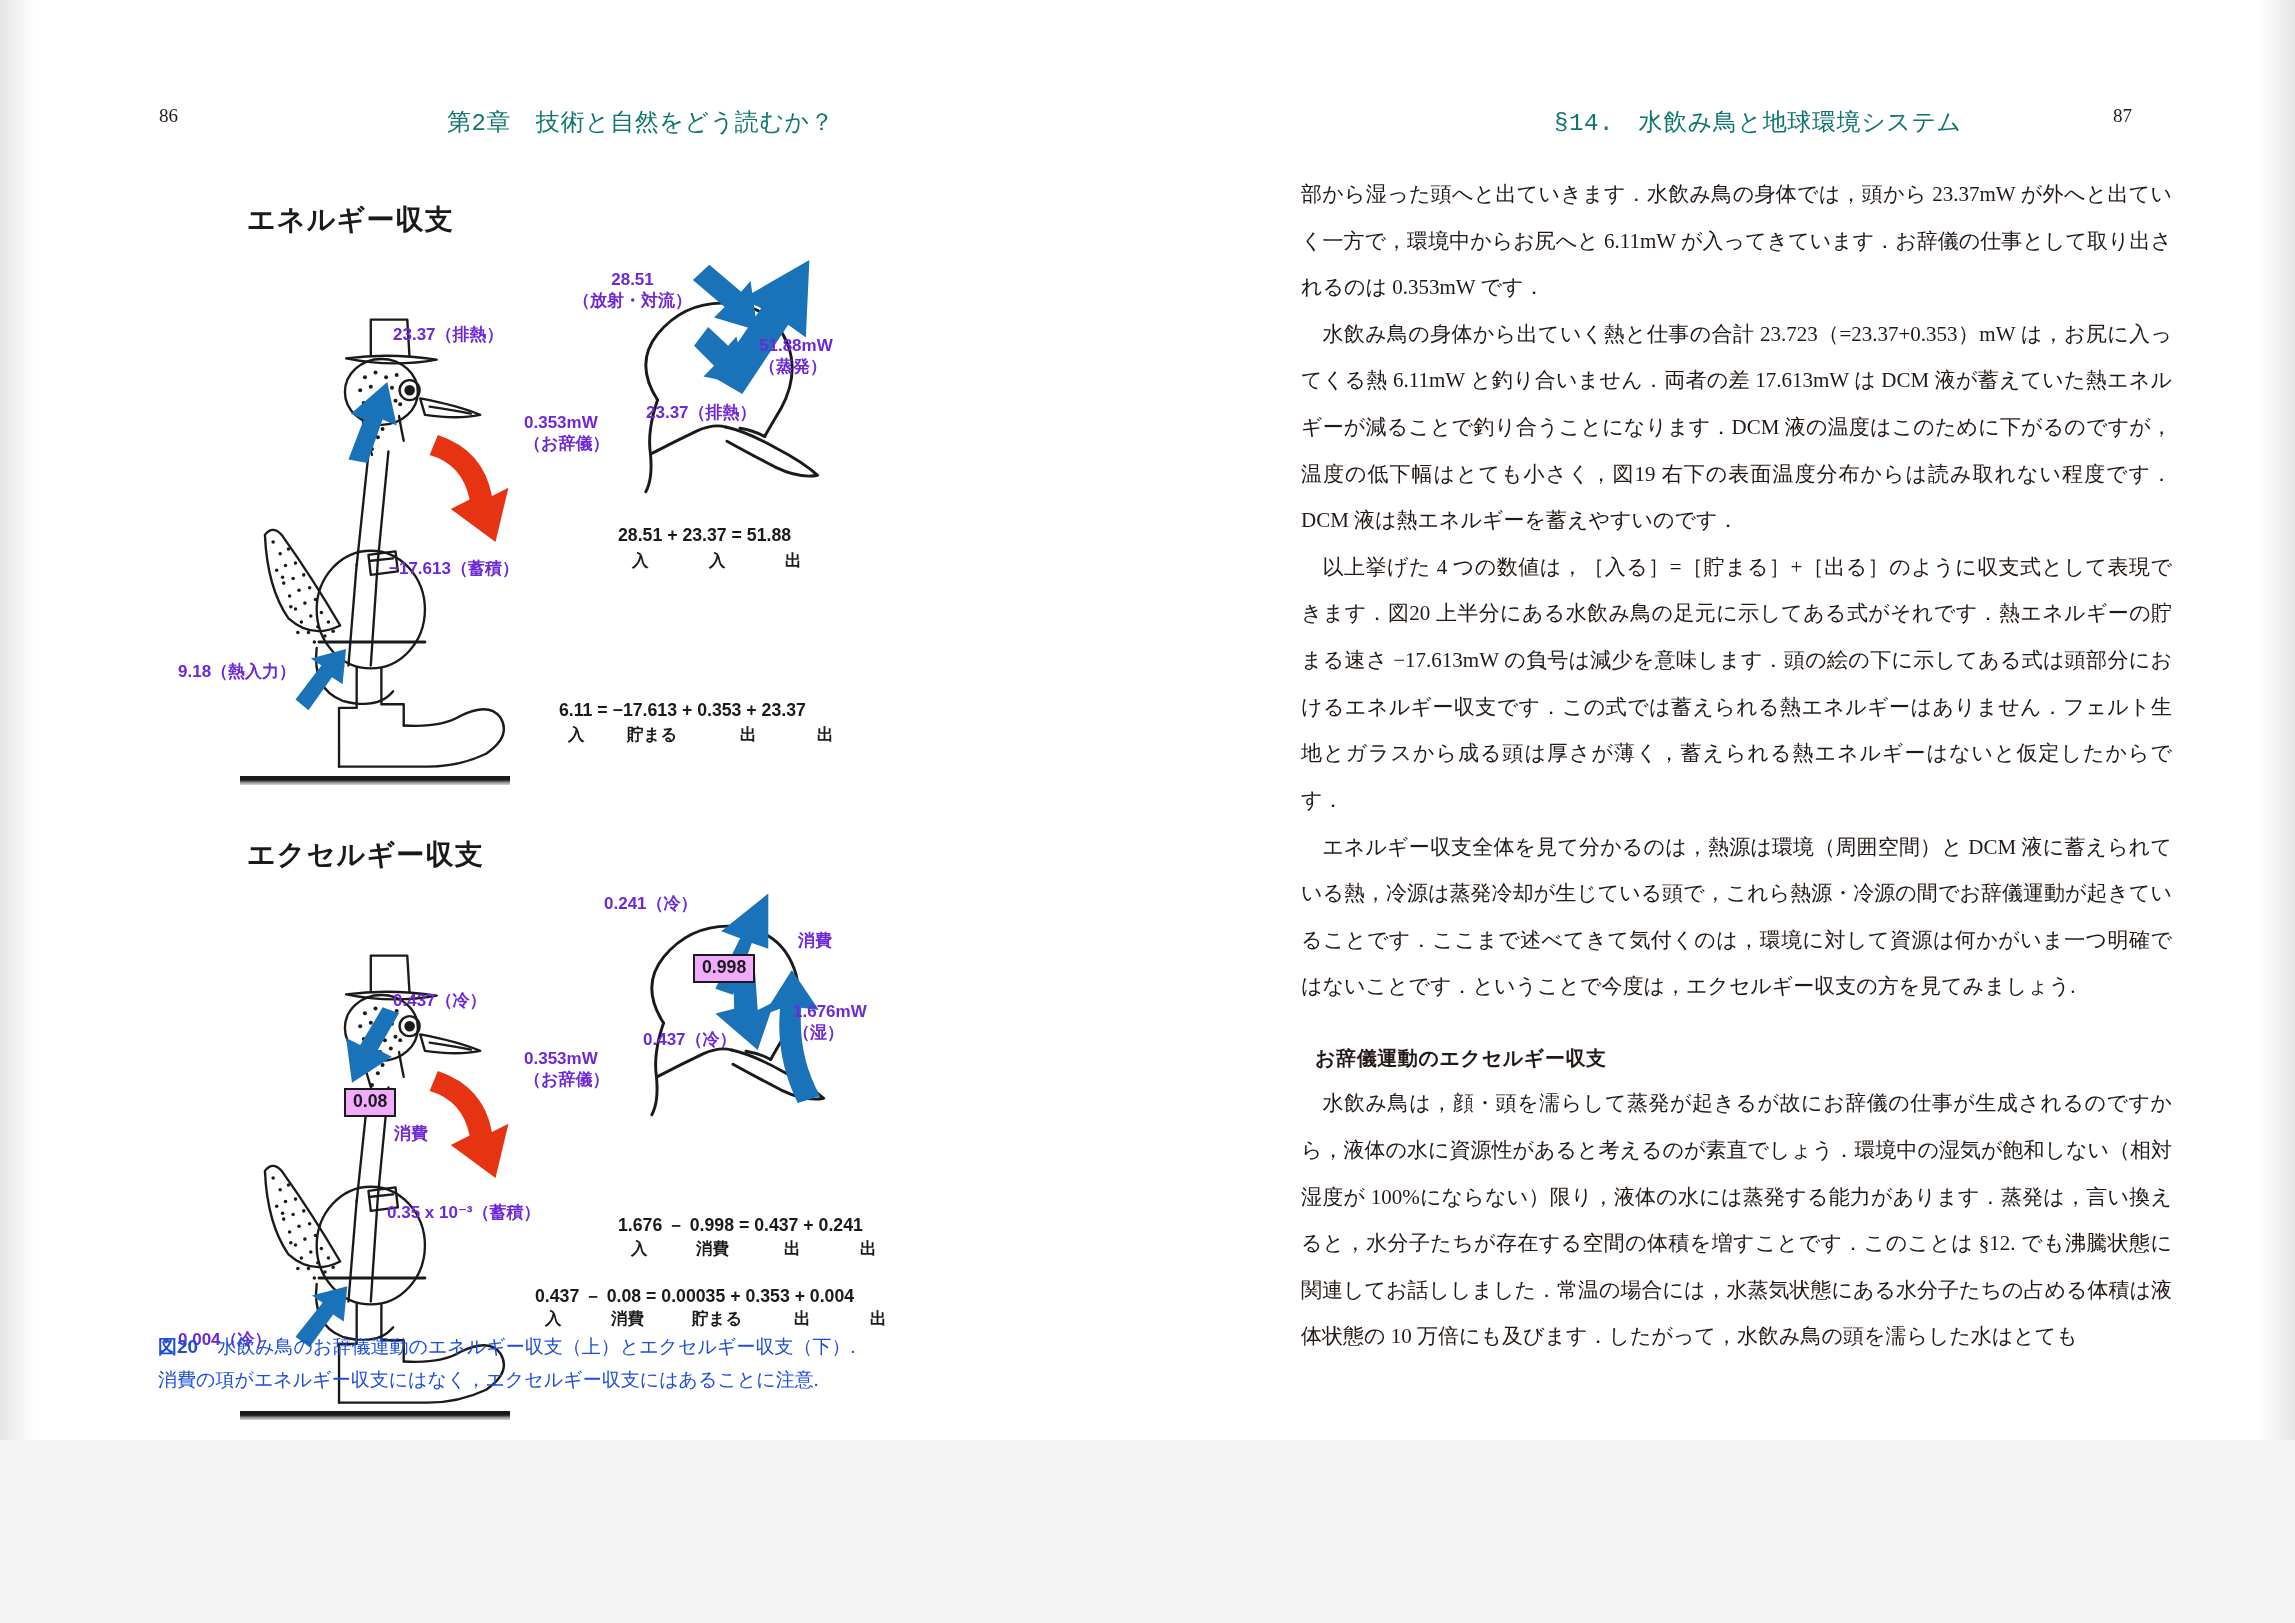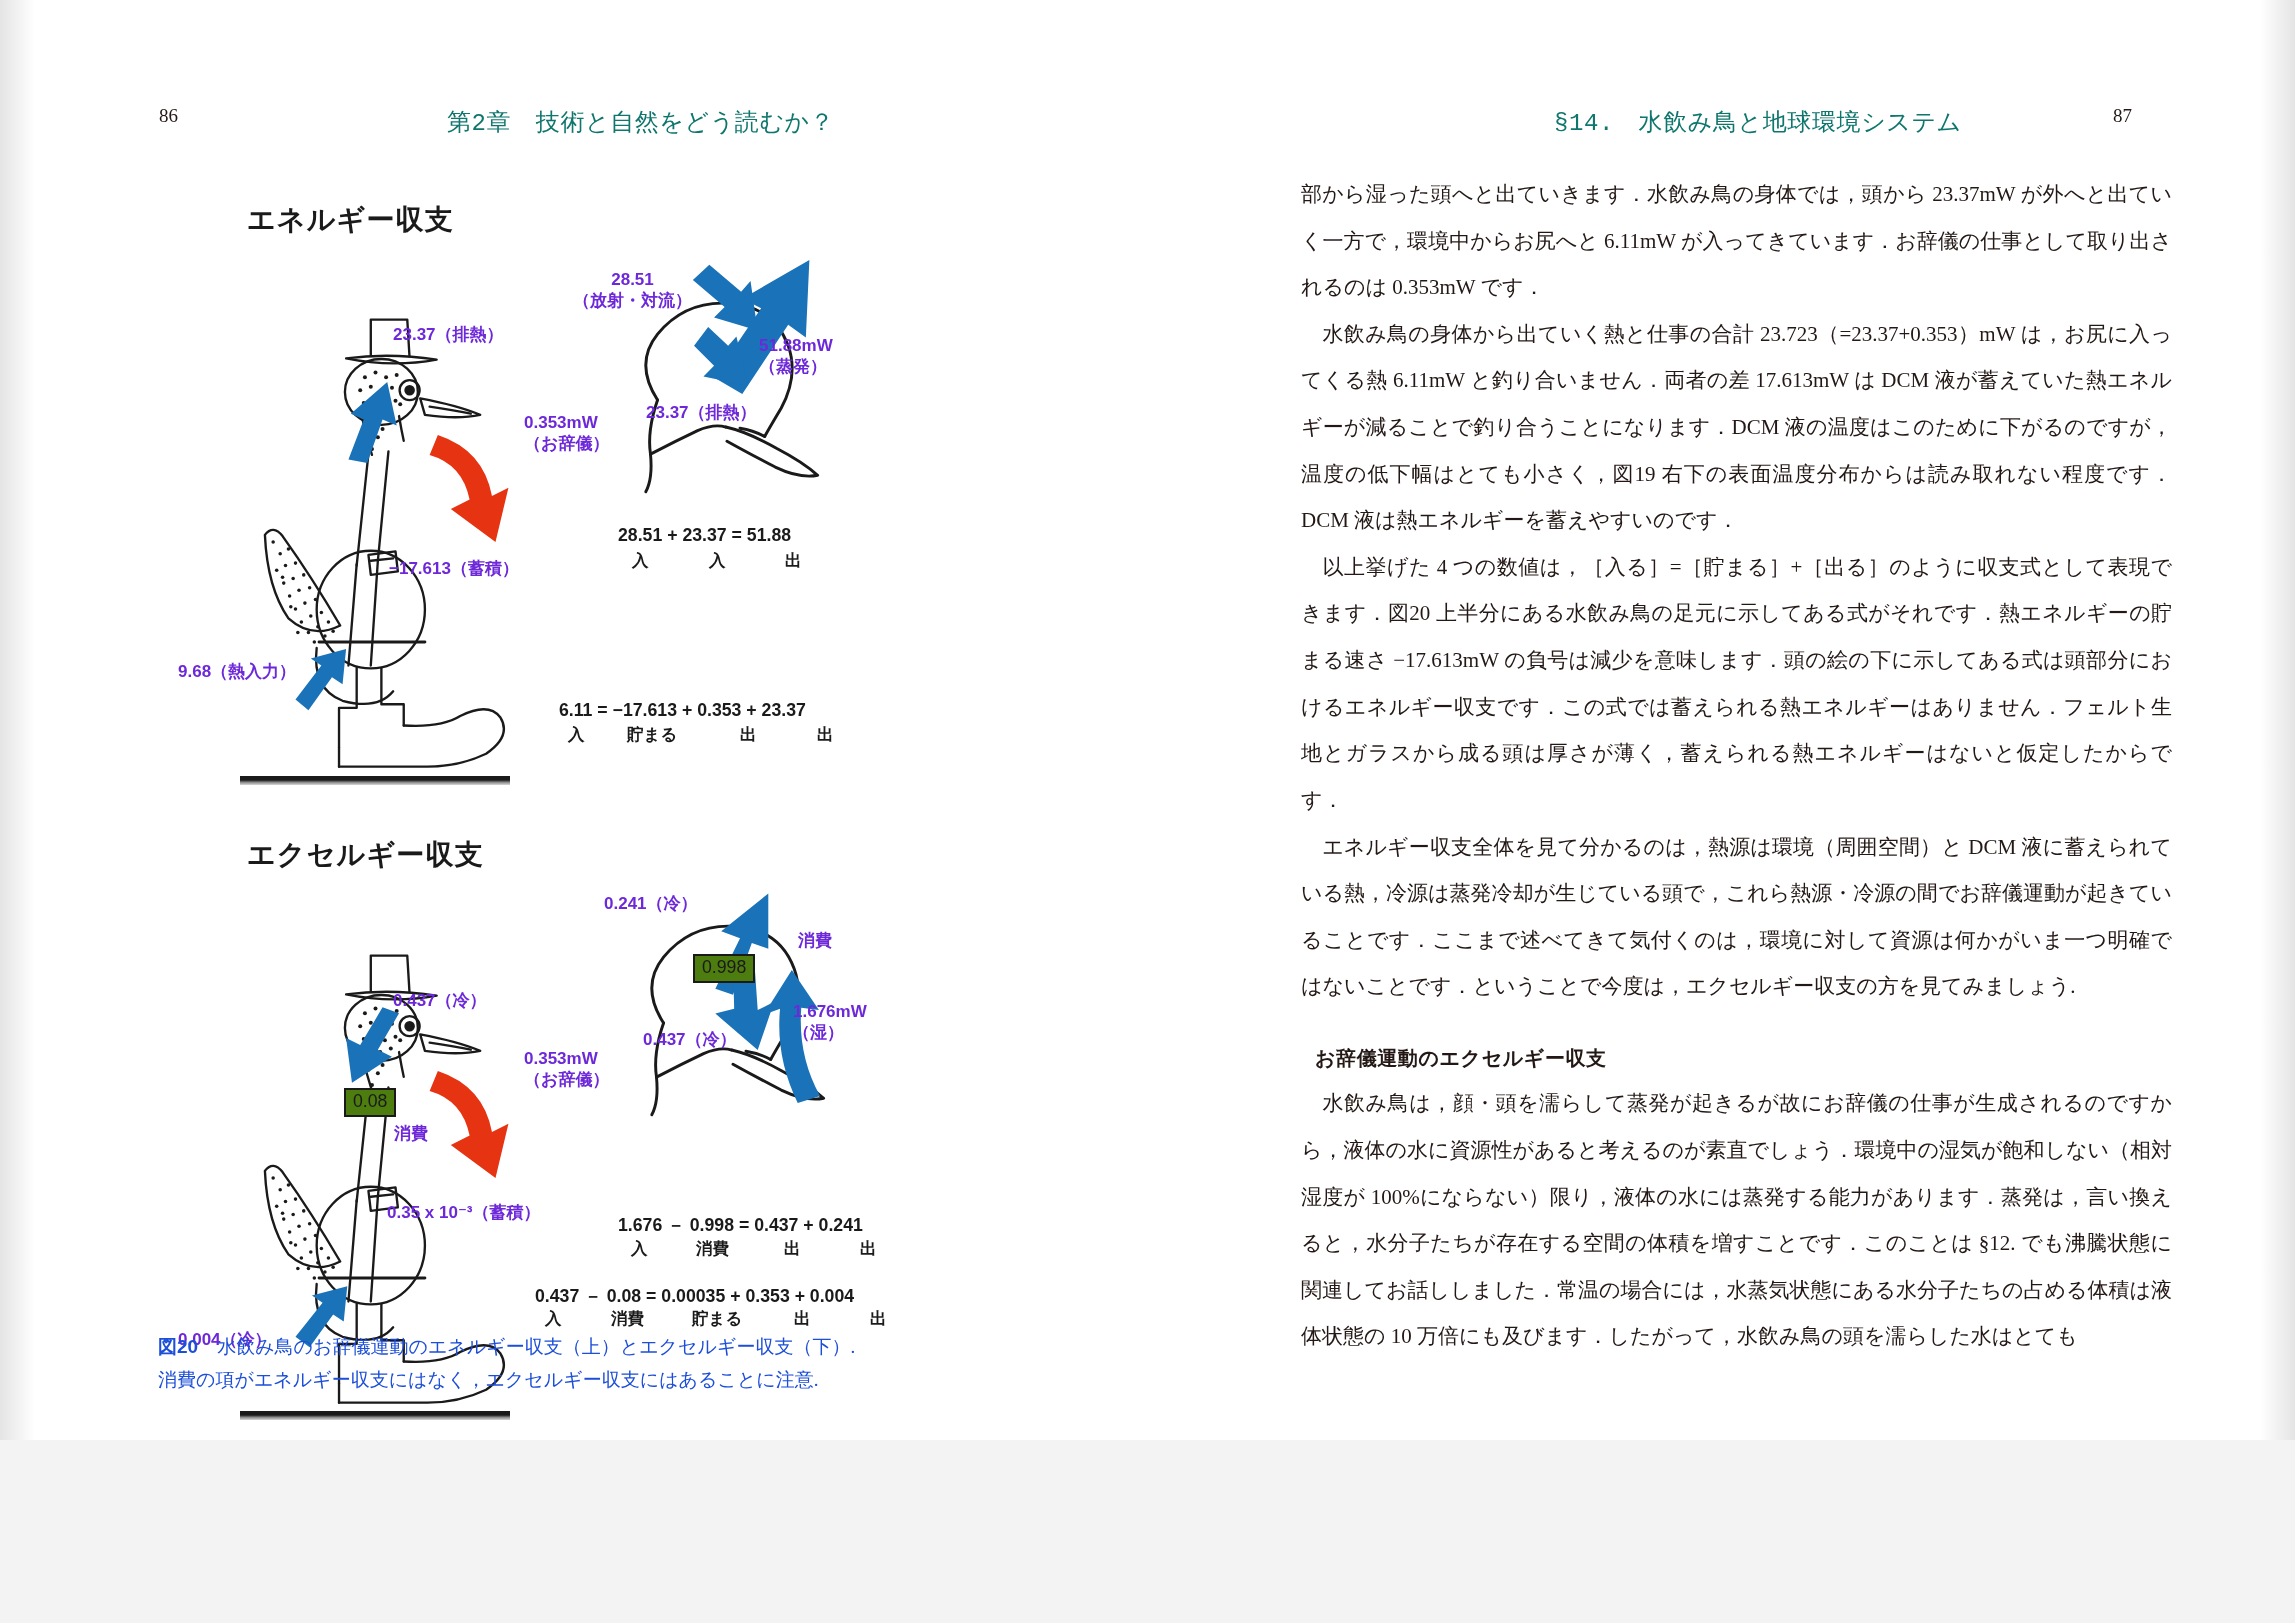--- a/index.html
+++ b/index.html
@@ -87,25 +87,25 @@
     position: absolute;
     font-family: "Liberation Sans", "DejaVu Sans", sans-serif;
     font-weight: bold;
     font-size: 16.5px;
     color: #1a1a1a;
     white-space: nowrap;
   }
   .boxval {
     position: absolute;
     font-family: "Liberation Sans", "DejaVu Sans", sans-serif;
-    font-weight: normal;
+    font-weight: bold;
     font-size: 17.7px;
     color: #1a1a1a;
     border: 2.4px solid #1a1a1a;
-    background: #4d7c0f;
+    background: #f0abfc;
     padding: 1.2px 7px 2.4px 7px;
     white-space: nowrap;
   }
   .ground {
     position: absolute;
     height: 9.4px;
     background: linear-gradient(to bottom, #1a1a1a 0%, #1a1a1a 45%, #8a8a8a 70%, #d8d8d8 100%);
   }
 
   
@@ -276,21 +276,21 @@
       </g>
     </svg>
 
     <div class="lbl" style="left:246px; top:147px;">23.37（排熱）</div>
 
     <div class="lbl" style="left:377px; top:235px; white-space:pre-line;">0.353mW
 （お辞儀）</div>
 
     <div class="lbl" style="left:242px; top:381px;">−17.613（蓄積）</div>
 
-    <div class="lbl" style="left:31px; top:484px;">9.68（熱入力）</div>
+    <div class="lbl" style="left:31px; top:484px;">9.18（熱入力）</div>
 
     <div class="ground" style="left:93px; top:599px; width:270px;"></div>
 
     <svg width="306" height="259" style="position:absolute; left:447px; top:77px;" viewBox="0 0 520 440">
       <g fill="none" stroke="#1a1a1a" stroke-width="5" stroke-linecap="round" stroke-linejoin="round">
 
         <path d="M108 248
                  Q68 186 108 136
                  Q156 78 232 84
                  Q306 90 330 156

